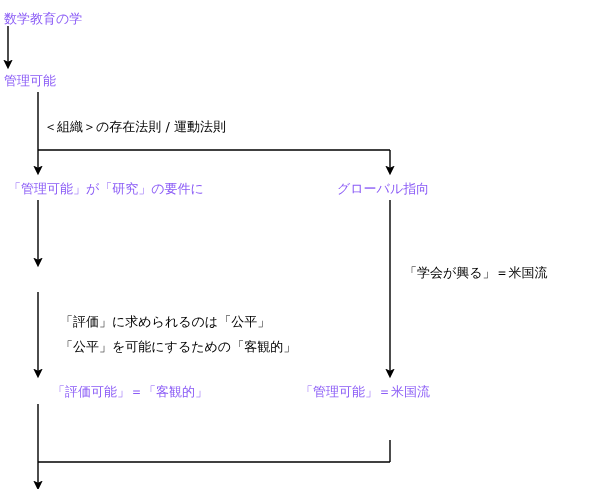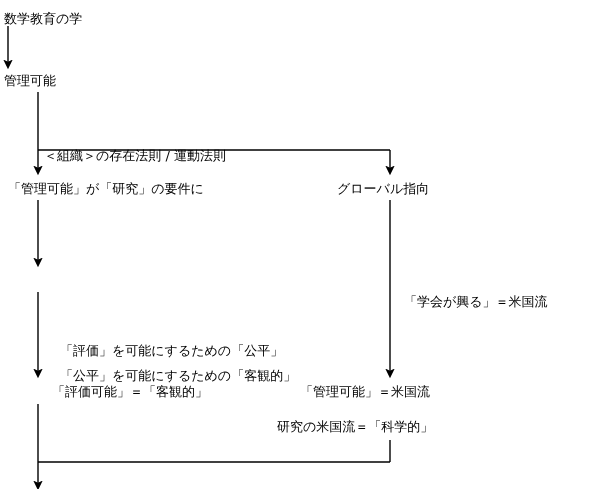--- a/index.html
+++ b/index.html
@@ -14,29 +14,28 @@
     background: #ffffff;
     font-family: "DejaVu Sans", "Liberation Sans", sans-serif;
     color: #000000;
     overflow: hidden;
   }
   .node {
     position: absolute;
     font-size: 13px;
     line-height: 18px;
     white-space: nowrap;
-    color: #000000;
+    color: #8b5cf6;
   }
   .sub {
     position: absolute;
     font-size: 13px;
     line-height: 18px;
     white-space: nowrap;
     color: #000000;
-    margin-top: 29px;
   }
   svg.edges {
     position: absolute;
     left: 0;
     top: 0;
     width: 604px;
     height: 489px;
     pointer-events: none;
   }
 </style>
@@ -73,19 +72,18 @@
     <line x1="38" y1="462" x2="390" y2="462" stroke="#000000" stroke-width="1.4"></line>
     <line x1="38" y1="462" x2="38" y2="485" stroke="#000000" stroke-width="1.4" marker-end="url(#arrow)"></line>
   </svg>
 
   <div class="node" style="left:4px; top:10px;">数学教育の学</div>
   <div class="node" style="left:4px; top:72px;">管理可能</div>
   <div class="sub" style="left:44px; top:118px;">＜組織＞の存在法則 / 運動法則</div>
   <div class="node" style="left:8px; top:180px;">「管理可能」が「研究」の要件に</div>
   <div class="node" style="left:337px; top:180px;">グローバル指向</div>
   <div class="sub" style="left:404px; top:264px;">「学会が興る」＝米国流</div>
-  <div class="sub" style="left:60px; top:313px;">「評価」を可能にするための「公平」</div>
+  <div class="sub" style="left:60px; top:313px;">「評価」に求められるのは「公平」</div>
   <div class="sub" style="left:60px; top:338px;">「公平」を可能にするための「客観的」</div>
   <div class="node" style="left:4px; top:383px;margin-left:48px;">「評価可能」＝「客観的」</div>
   <div class="node" style="left:300px; top:383px;">「管理可能」＝米国流</div>
-  <div class="node" style="left:277px; top:418px;">研究の米国流＝「科学的」</div>
 
 </div>
 
 </body></html>

